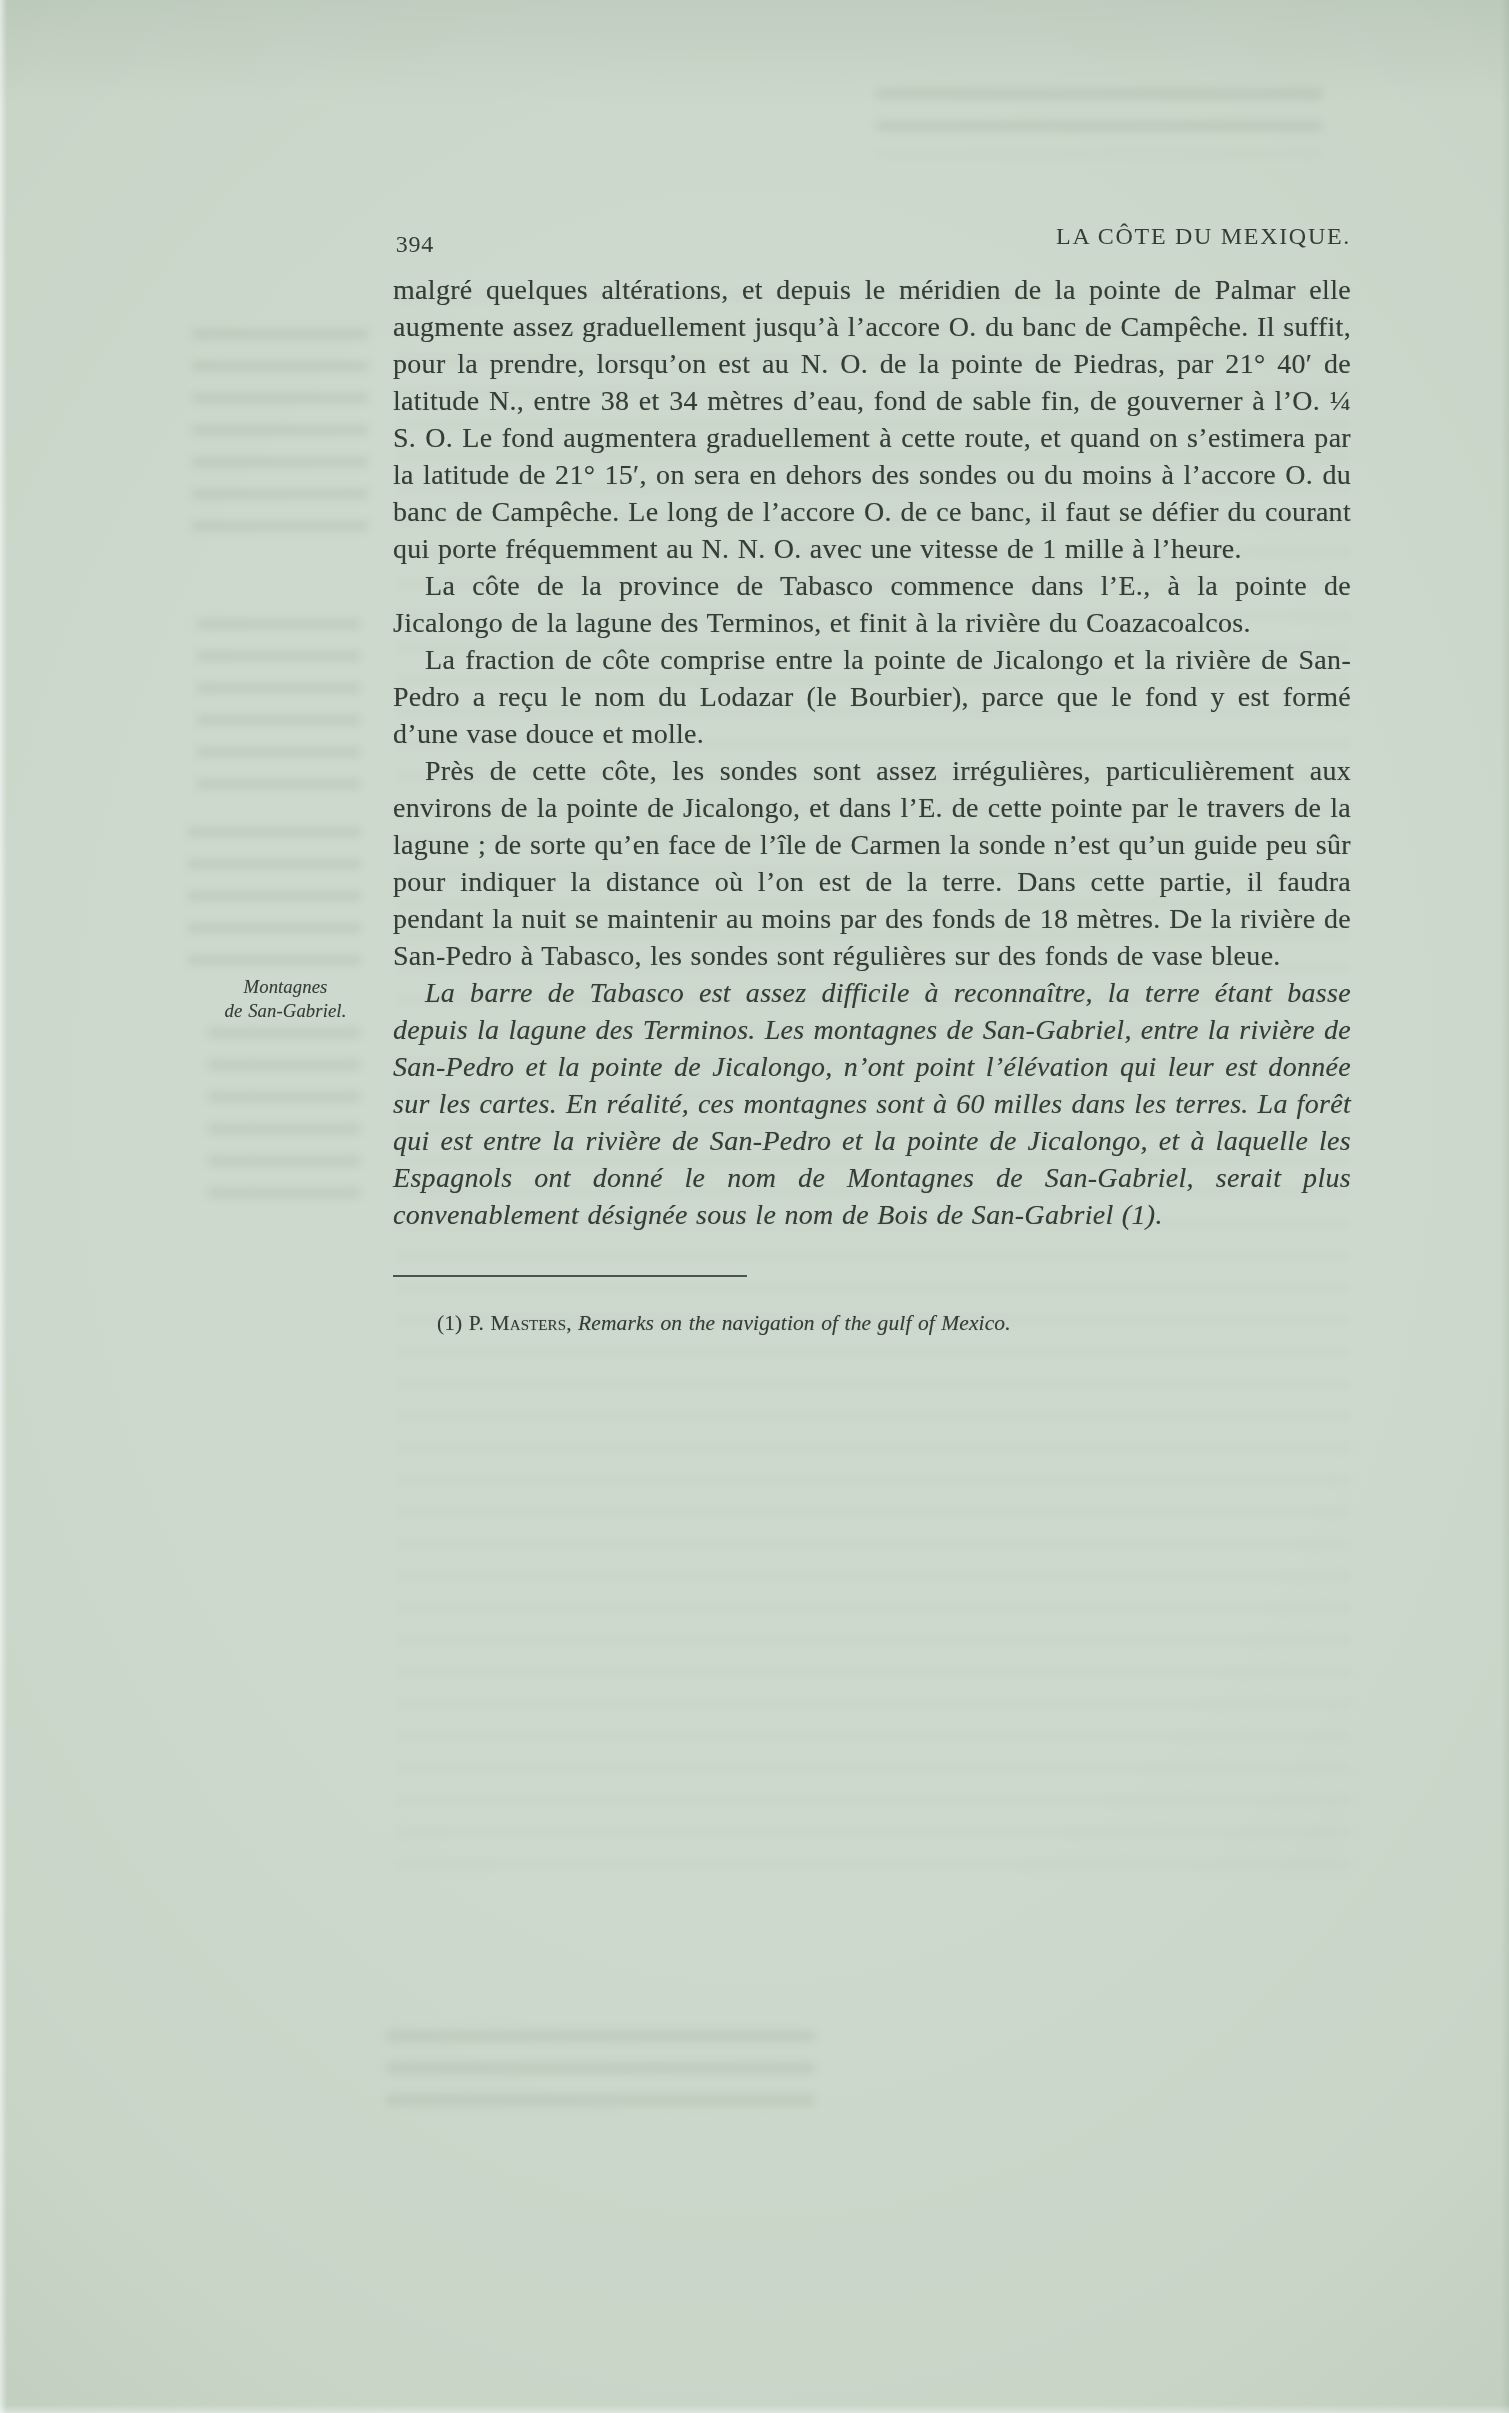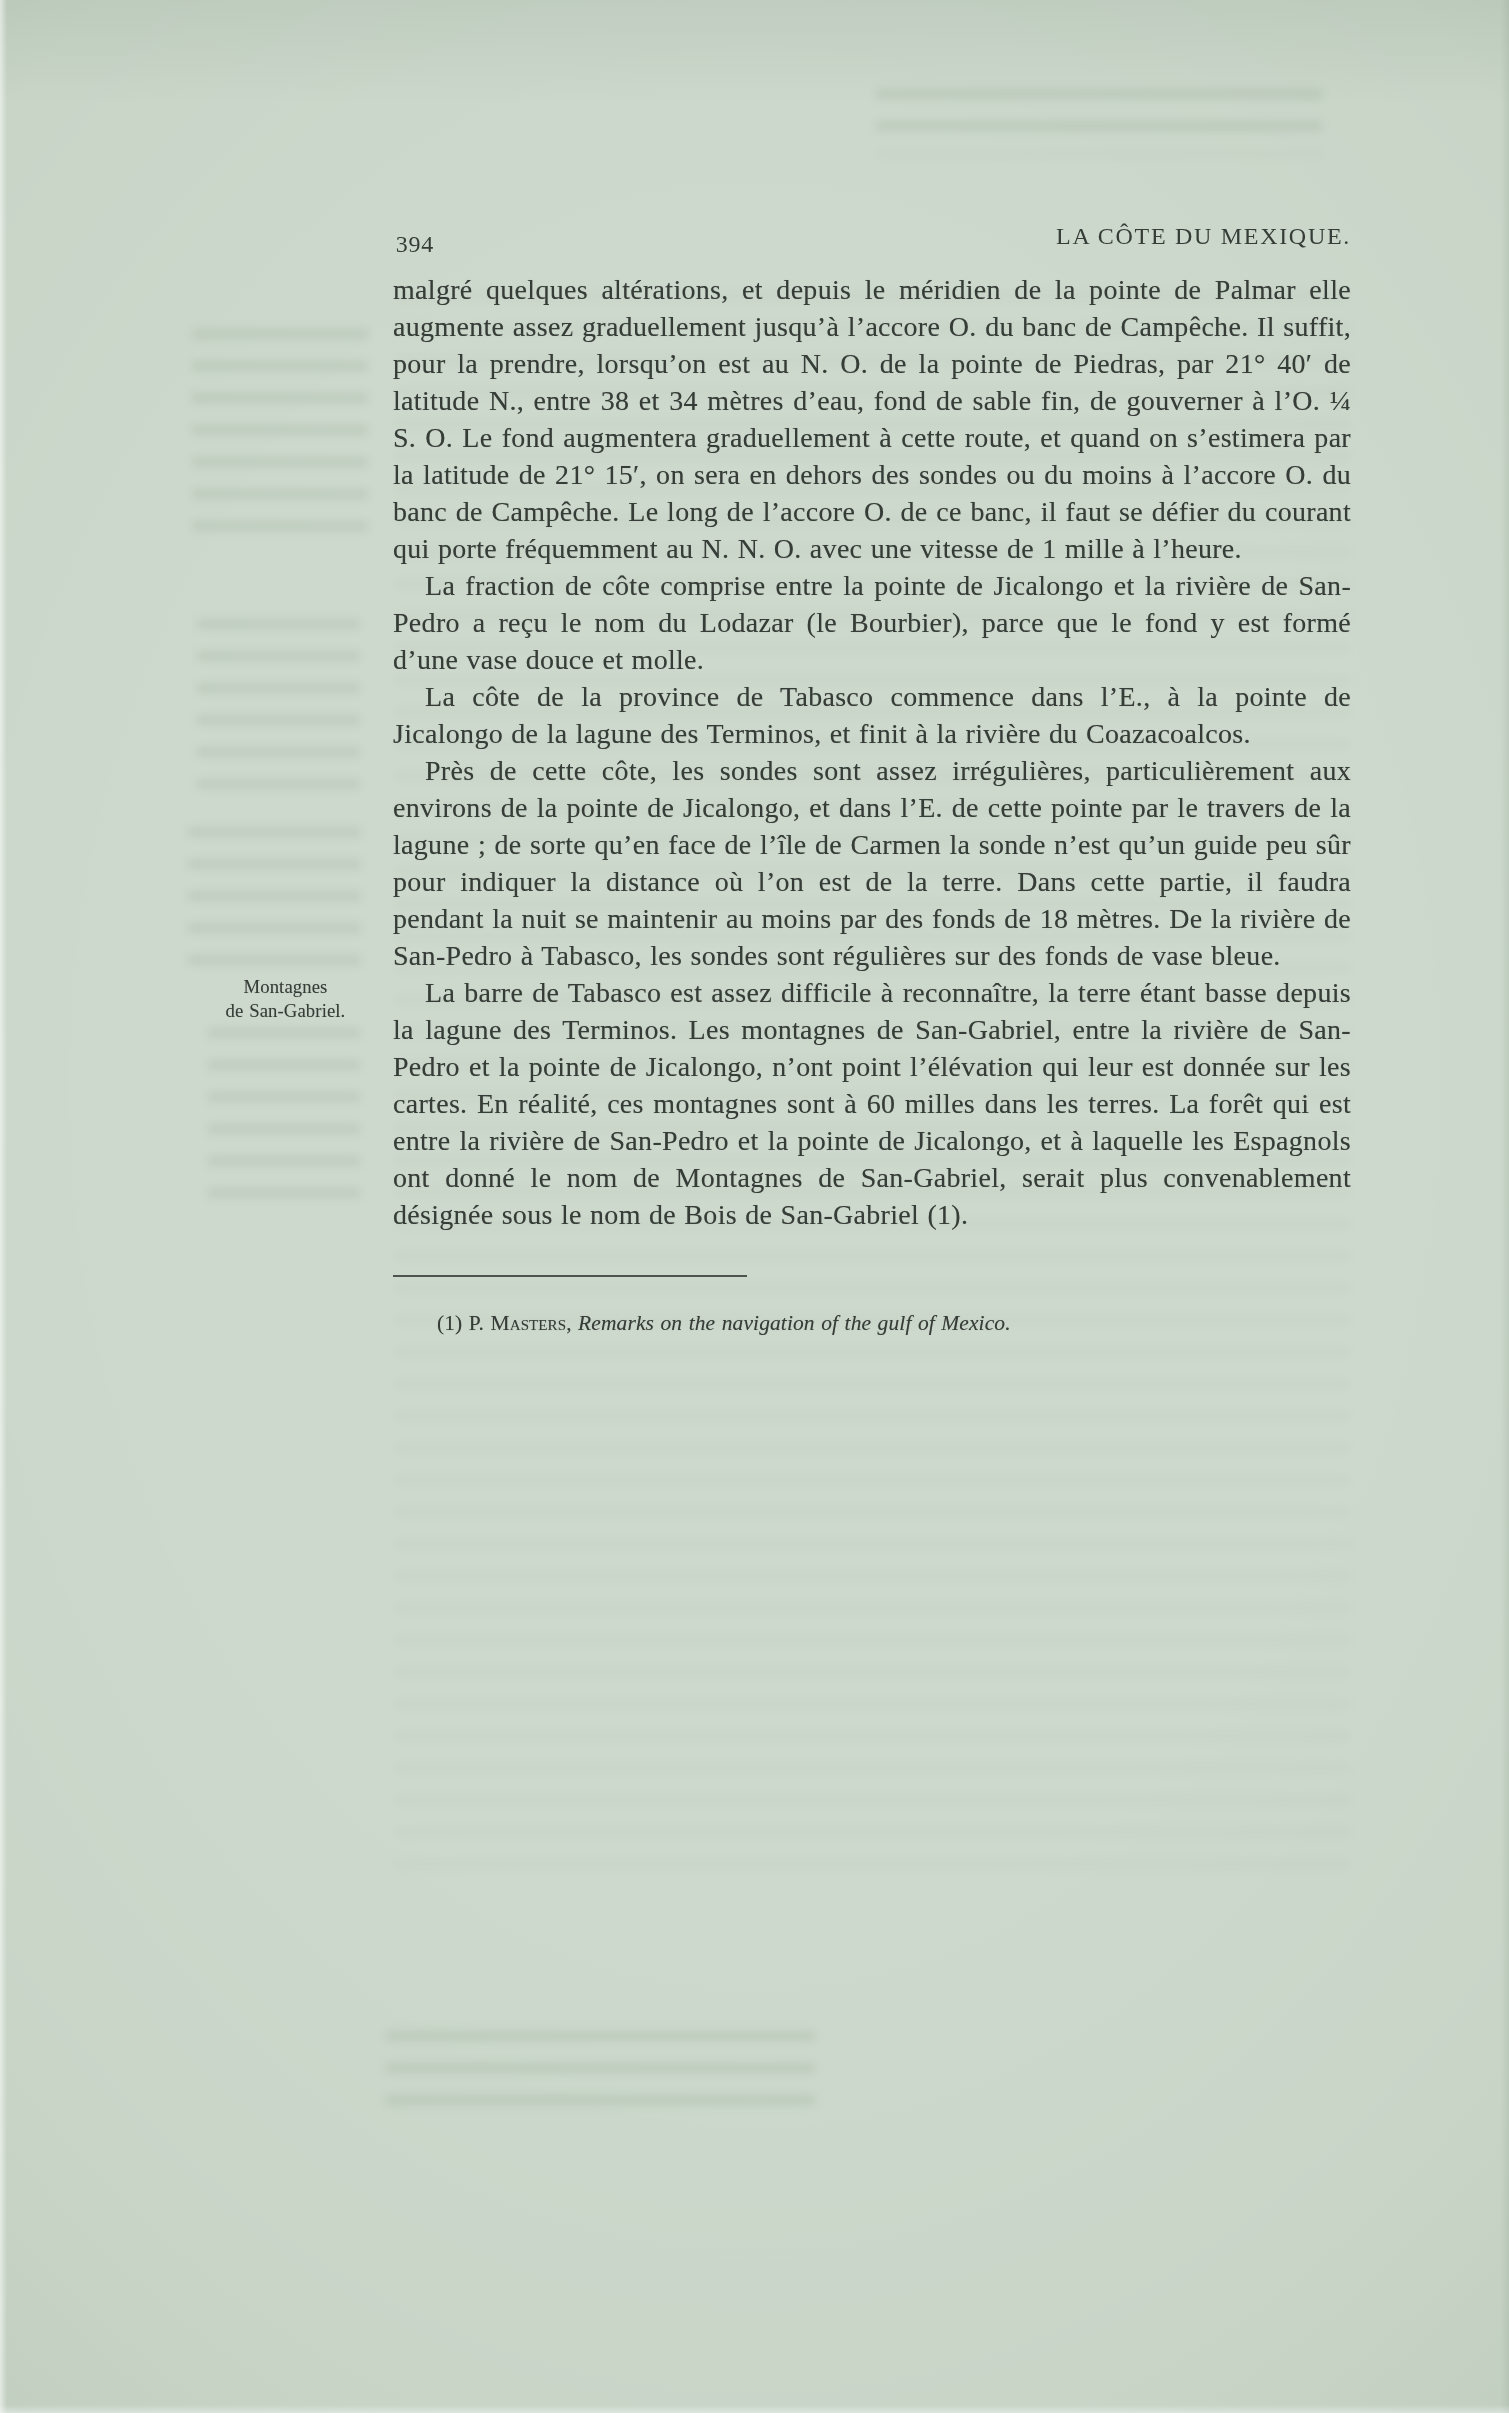--- a/index.html
+++ b/index.html
@@ -96,21 +96,21 @@
   p.body-para.continuation { text-indent: 0; }
 
   h2.section-heading {
     margin: 62px 0 50px 0;
     text-align: center;
     font-size: 21.5px;
     font-weight: 400;
     letter-spacing: 2.8px;
   }
 
-  .para-wrap { position: relative; }
+  .para-wrap { position: relative; font-style: italic; }
 
   .margin-note {
     position: absolute;
     left: -201px;
     top: 1.4px;
     width: 187px;
     font-size: 18.7px;
     line-height: 23.5px;
     letter-spacing: 0.1px;
     text-align: center;
@@ -152,23 +152,23 @@
   <header class="page-header">
     <span class="page-number">394</span>
     <span class="running-title">LA CÔTE DU MEXIQUE.</span>
   </header>
 
   <main class="text-column">
 
     <p class="body-para continuation">malgré quelques altérations, et depuis le méridien de la pointe de Palmar elle augmente assez graduellement jusqu’à l’accore O. du banc de Campêche. Il suffit, pour la prendre, lorsqu’on est au N. O. de la pointe de Piedras, par 21° 40′ de latitude N., entre 38 et 34 mètres d’eau, fond de sable fin, de gouverner à l’O. ¼ S. O. Le fond augmentera graduellement à cette route, et quand on s’estimera par la latitude de 21° 15′, on sera en dehors des sondes ou du moins à l’accore O. du banc de Campêche. Le long de l’accore O. de ce banc, il faut se défier du courant qui porte fréquemment au N. N. O. avec une vitesse de 1 mille à l’heure.</p>
 
 
+    <p class="body-para">La côte de la province de Tabasco commence dans l’E., à la pointe de Jicalongo de la lagune des Terminos, et finit à la rivière du Coazacoalcos.</p>
+
     <p class="body-para">La fraction de côte comprise entre la pointe de Jicalongo et la rivière de San-Pedro a reçu le nom du Lodazar (le Bourbier), parce que le fond y est formé d’une vase douce et molle.</p>
-
-    <p class="body-para">La côte de la province de Tabasco commence dans l’E., à la pointe de Jicalongo de la lagune des Terminos, et finit à la rivière du Coazacoalcos.</p>
 
     <p class="body-para">Près de cette côte, les sondes sont assez irrégulières, particulièrement aux environs de la pointe de Jicalongo, et dans l’E. de cette pointe par le travers de la lagune ; de sorte qu’en face de l’île de Carmen la sonde n’est qu’un guide peu sûr pour indiquer la distance où l’on est de la terre. Dans cette partie, il faudra pendant la nuit se maintenir au moins par des fonds de 18 mètres. De la rivière de San-Pedro à Tabasco, les sondes sont régulières sur des fonds de vase bleue.</p>
 
     <div class="para-wrap">
       <aside class="margin-note">
         <span>Montagnes</span><br>
         <span>de San-Gabriel.</span>
       </aside>
       <p class="body-para">La barre de Tabasco est assez difficile à reconnaître, la terre étant basse depuis la lagune des Terminos. Les montagnes de San-Gabriel, entre la rivière de San-Pedro et la pointe de Jicalongo, n’ont point l’élévation qui leur est donnée sur les cartes. En réalité, ces montagnes sont à 60 milles dans les terres. La forêt qui est entre la rivière de San-Pedro et la pointe de Jicalongo, et à laquelle les Espagnols ont donné le nom de Montagnes de San-Gabriel, serait plus convenablement désignée sous le nom de Bois de San-Gabriel (1).</p>
     </div>

